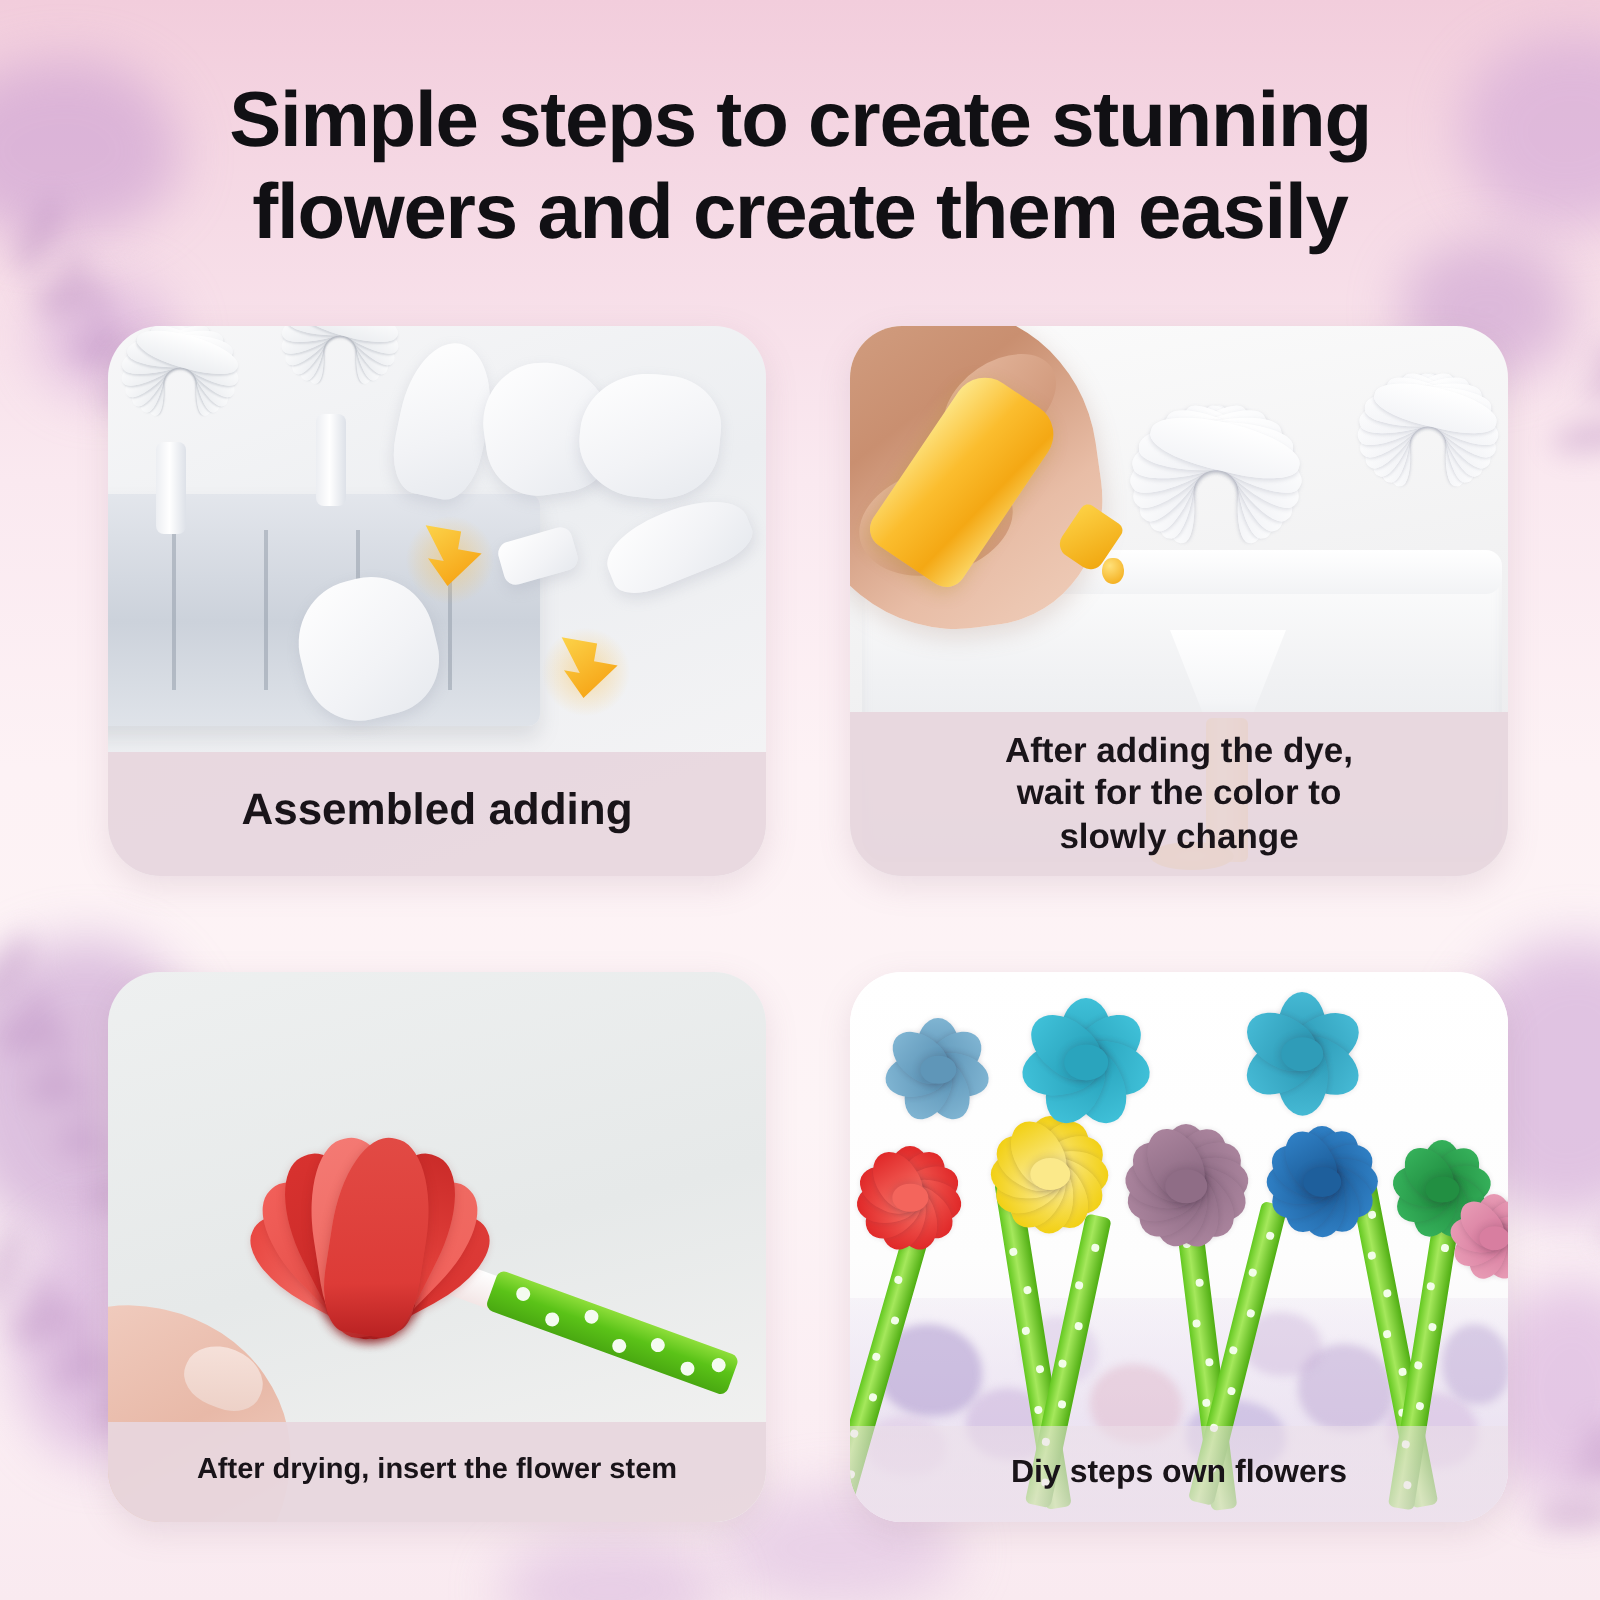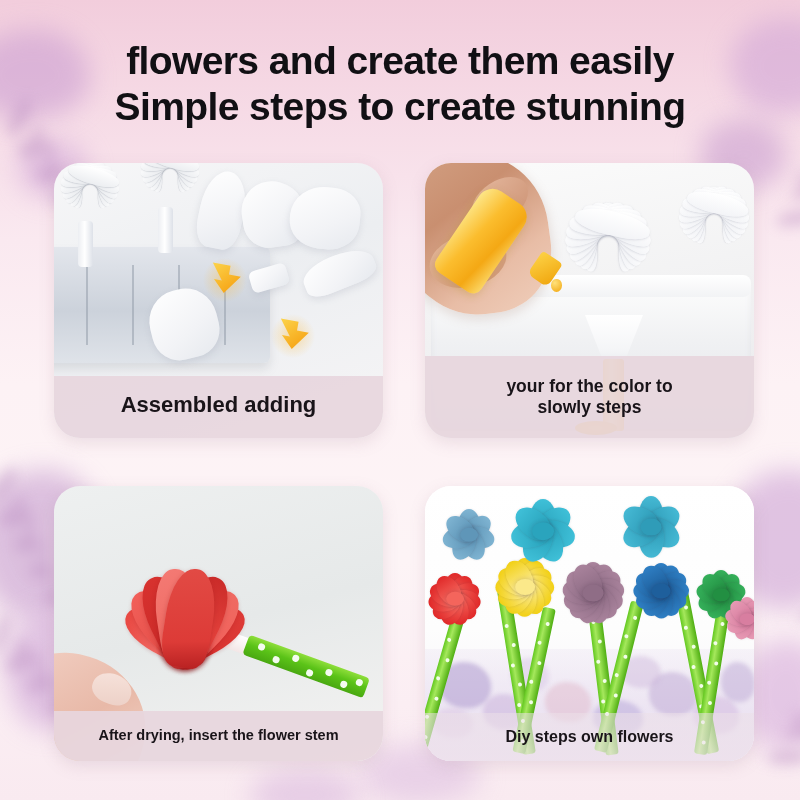--- a/index.html
+++ b/index.html
@@ -344,22 +344,22 @@
       <span style="left: 26px; top: 120px; transform: rotate(-52deg) scale(0.52);"></span>
     </div>
     <div class="leafy" style="left: 742px; top: 60px; width: 120px; height: 150px; transform: rotate(206deg);">
       <span style="left: 10px; top: 0px; transform: rotate(-28deg) scale(1);"></span>
       <span style="left: 12px; top: 15px; transform: rotate(31deg) scale(0.94);"></span>
       <span style="left: 14px; top: 30px; transform: rotate(-34deg) scale(0.88);"></span>
     </div>
   </div>
 
 <h1 id="headline">
+  <span class="ln">Simple steps to create stunning</span>
   <span class="ln">flowers and create them easily</span>
-  <span class="ln">Simple steps to create stunning</span>
 </h1>
 
 <div id="panel-grid">
 
   <div class="panel p1">
     <div class="photo" id="p1-photo">
       <div class="tray">
         <i style="left:46px"></i>
           <i style="left:92px"></i>
           <i style="left:138px"></i>
@@ -477,22 +477,23 @@
       <div class="puddle"></div>
 
       <div class="hand"></div>
       <div class="finger" style="left:4px;top:72px;width:78px;height:52px;transform:rotate(-14deg)"></div>
       <div class="finger" style="left:44px;top:18px;width:62px;height:40px;transform:rotate(-34deg)"></div>
       <div class="bottle"></div>
       <div class="nozzle"></div>
       <div class="drop"></div>
     </div>
     <div class="caption cap-b">
-      <span>your for the color to</span>
-      <span>slowly steps</span>
+      <span>After adding the dye,</span>
+      <span>wait for the color to</span>
+      <span>slowly change</span>
     </div>
   </div>
 
   <div class="panel p3">
     <div class="photo" id="p3-photo">
       <div class="redflower">
           <b style="background: linear-gradient(170deg, rgb(232, 69, 63) 0%, rgb(244, 122, 116) 72%, rgb(181, 31, 32) 100%); transform: rotate(-62deg) scale(0.92); z-index: 14; box-shadow: rgba(140, 22, 25, 0.3) 0px 2px 5px;"></b>
           <b style="background: linear-gradient(170deg, rgb(242, 96, 90) 0%, rgb(226, 75, 69) 72%, rgb(181, 31, 32) 100%); transform: rotate(-44.2857deg) scale(0.99); z-index: 16; box-shadow: rgba(140, 22, 25, 0.3) 0px 2px 5px;"></b>
           <b style="background: linear-gradient(170deg, rgb(216, 50, 47) 0%, rgb(201, 42, 40) 72%, rgb(181, 31, 32) 100%); transform: rotate(-26.5714deg) scale(1.05); z-index: 18; box-shadow: rgba(140, 22, 25, 0.3) 0px 2px 5px;"></b>
           <b style="background: linear-gradient(170deg, rgb(244, 122, 116) 0%, rgb(239, 106, 98) 72%, rgb(181, 31, 32) 100%); transform: rotate(-8.85714deg) scale(1.08); z-index: 19; box-shadow: rgba(140, 22, 25, 0.3) 0px 2px 5px;"></b>

